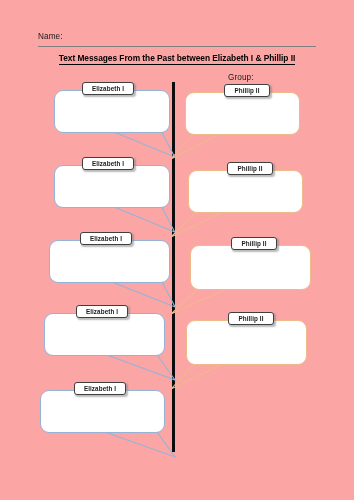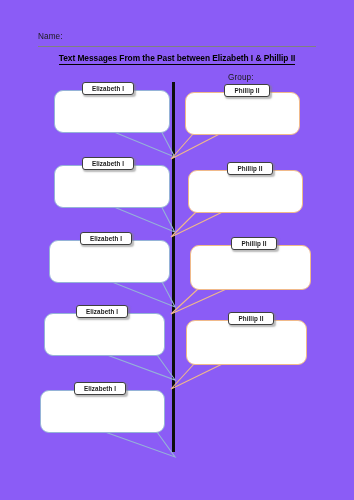--- a/index.html
+++ b/index.html
@@ -14,21 +14,21 @@
     overflow: hidden;
     font-family: "Liberation Sans", sans-serif;
     color: #1a1a1a;
   }
 
   #page {
     position: absolute;
     left: 0; top: 0;
     width: 354px;
     height: 500px;
-    background: #8b5cf6;
+    background: #fca5a5;
   }
 
   
   .header-row {
     position: absolute;
     left: 38px;
     top: 30px;
     width: 278px;
     height: 16px;
     border-bottom: 1px solid #808080;

